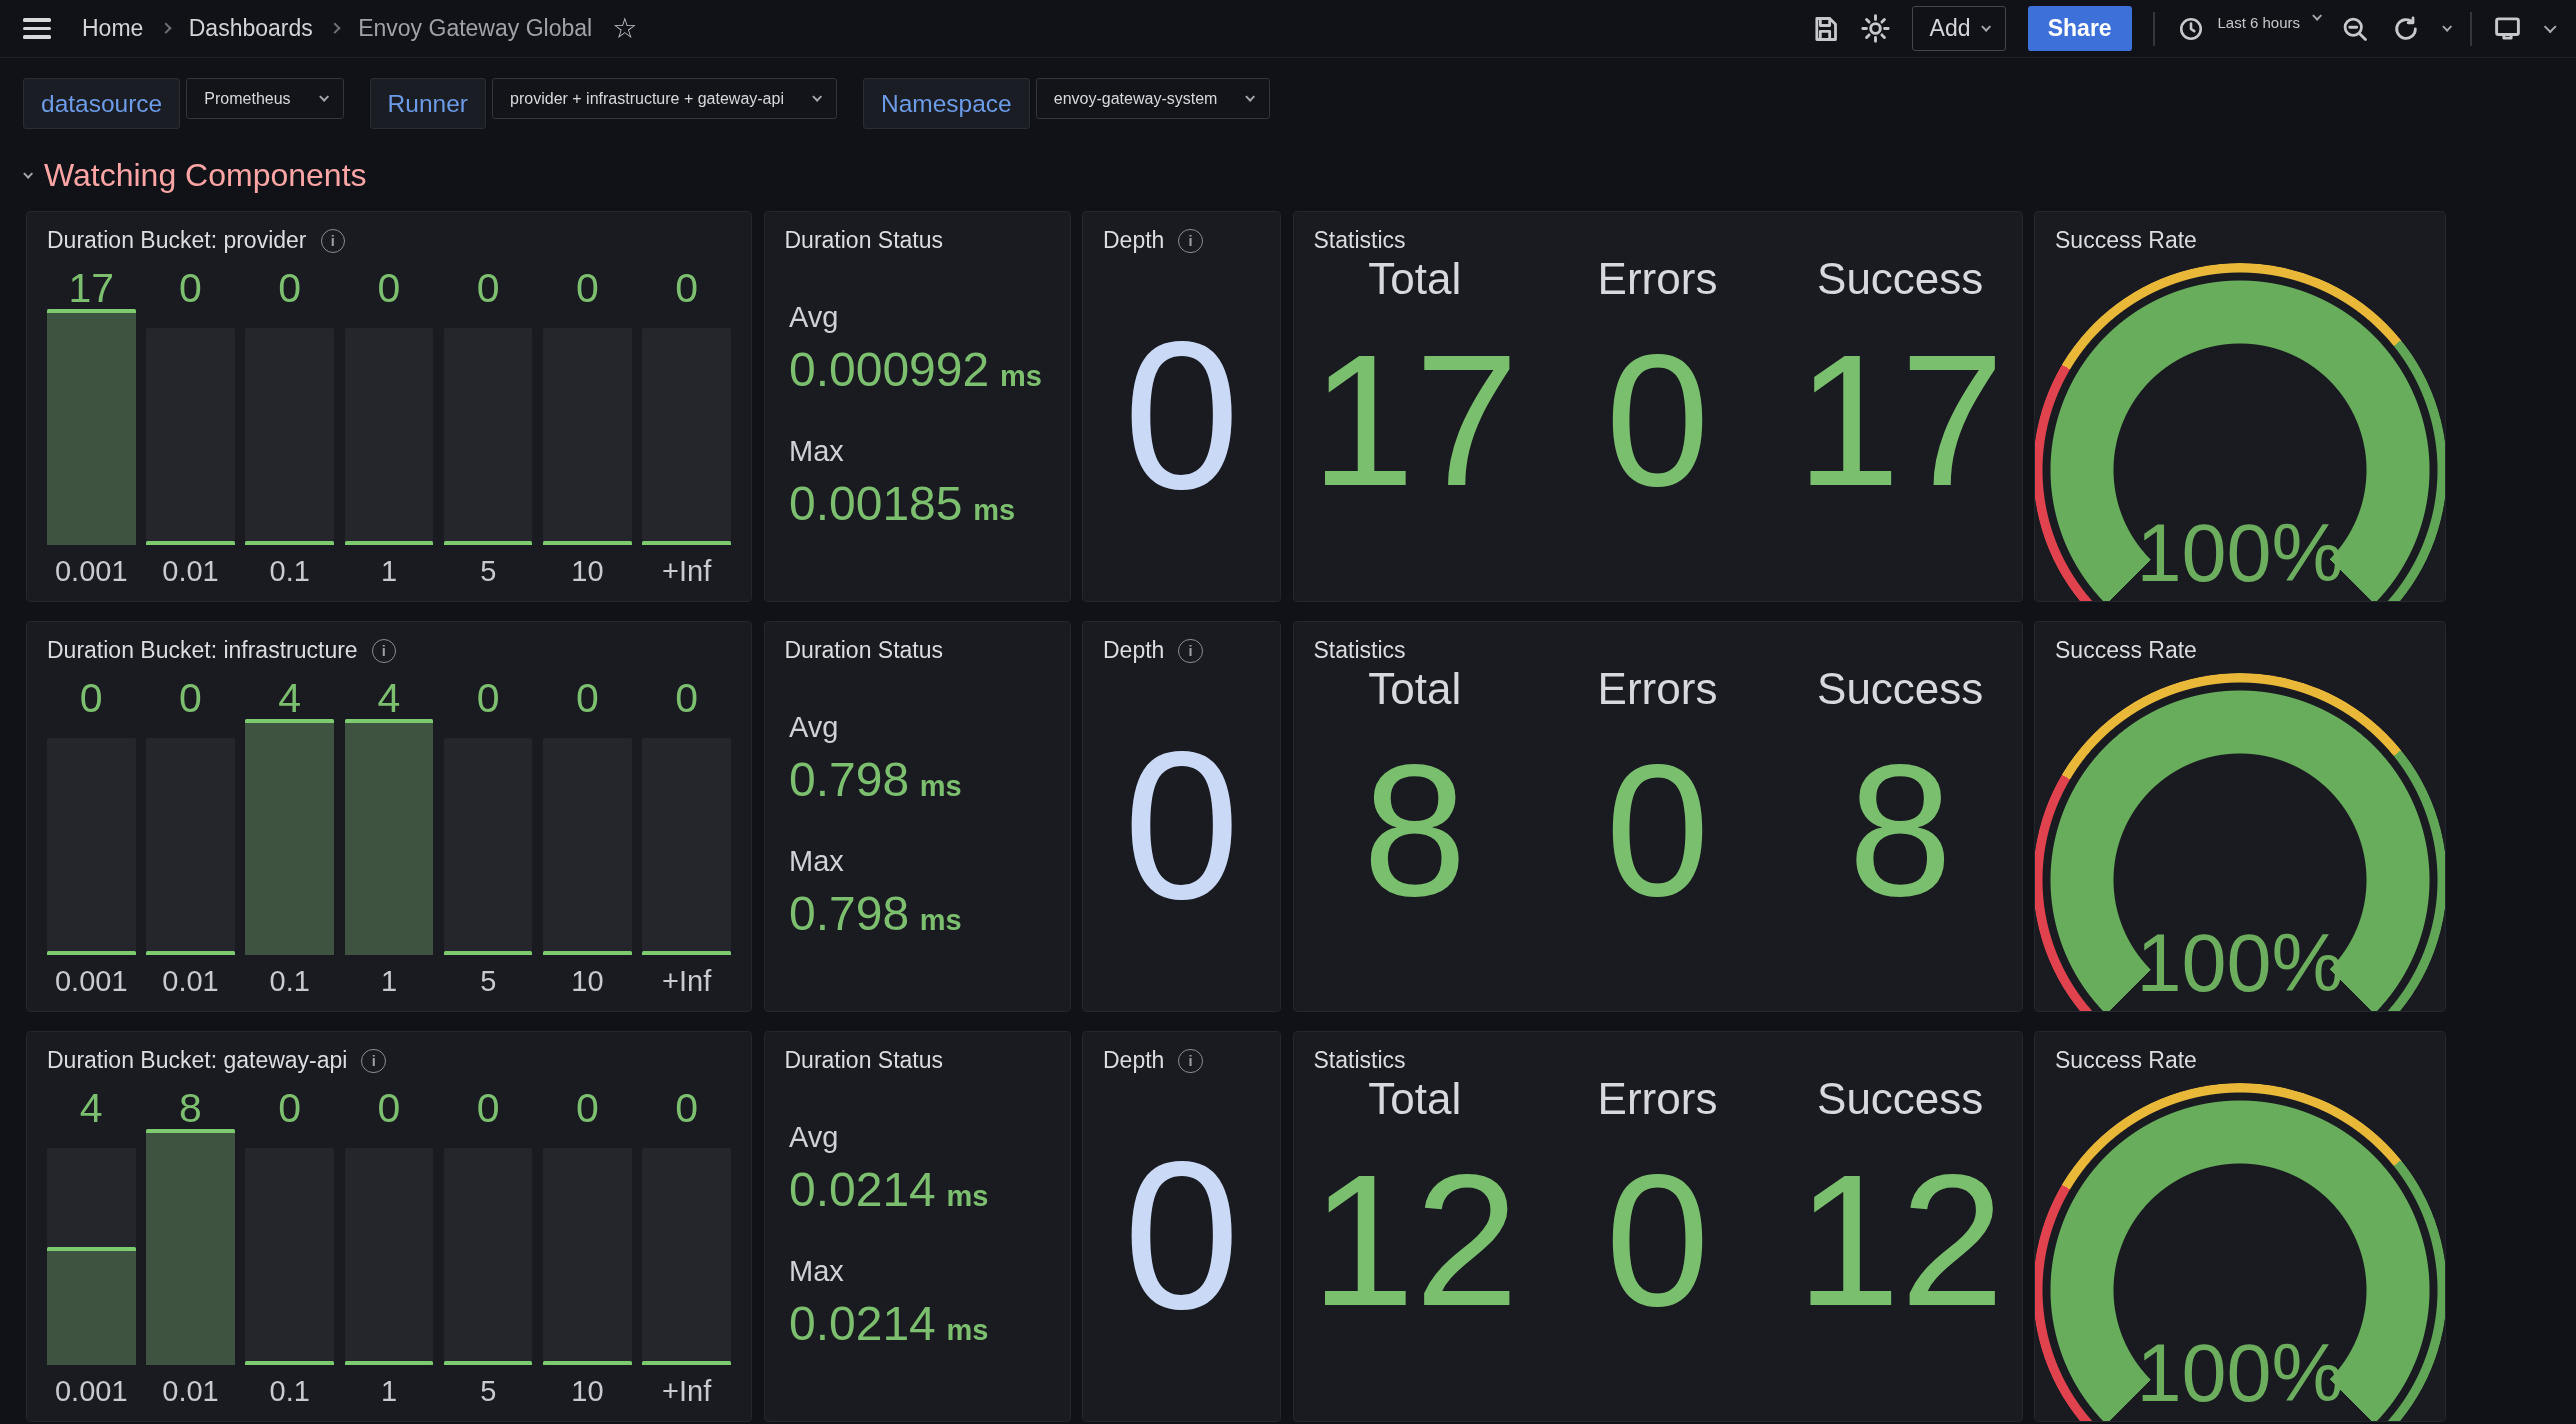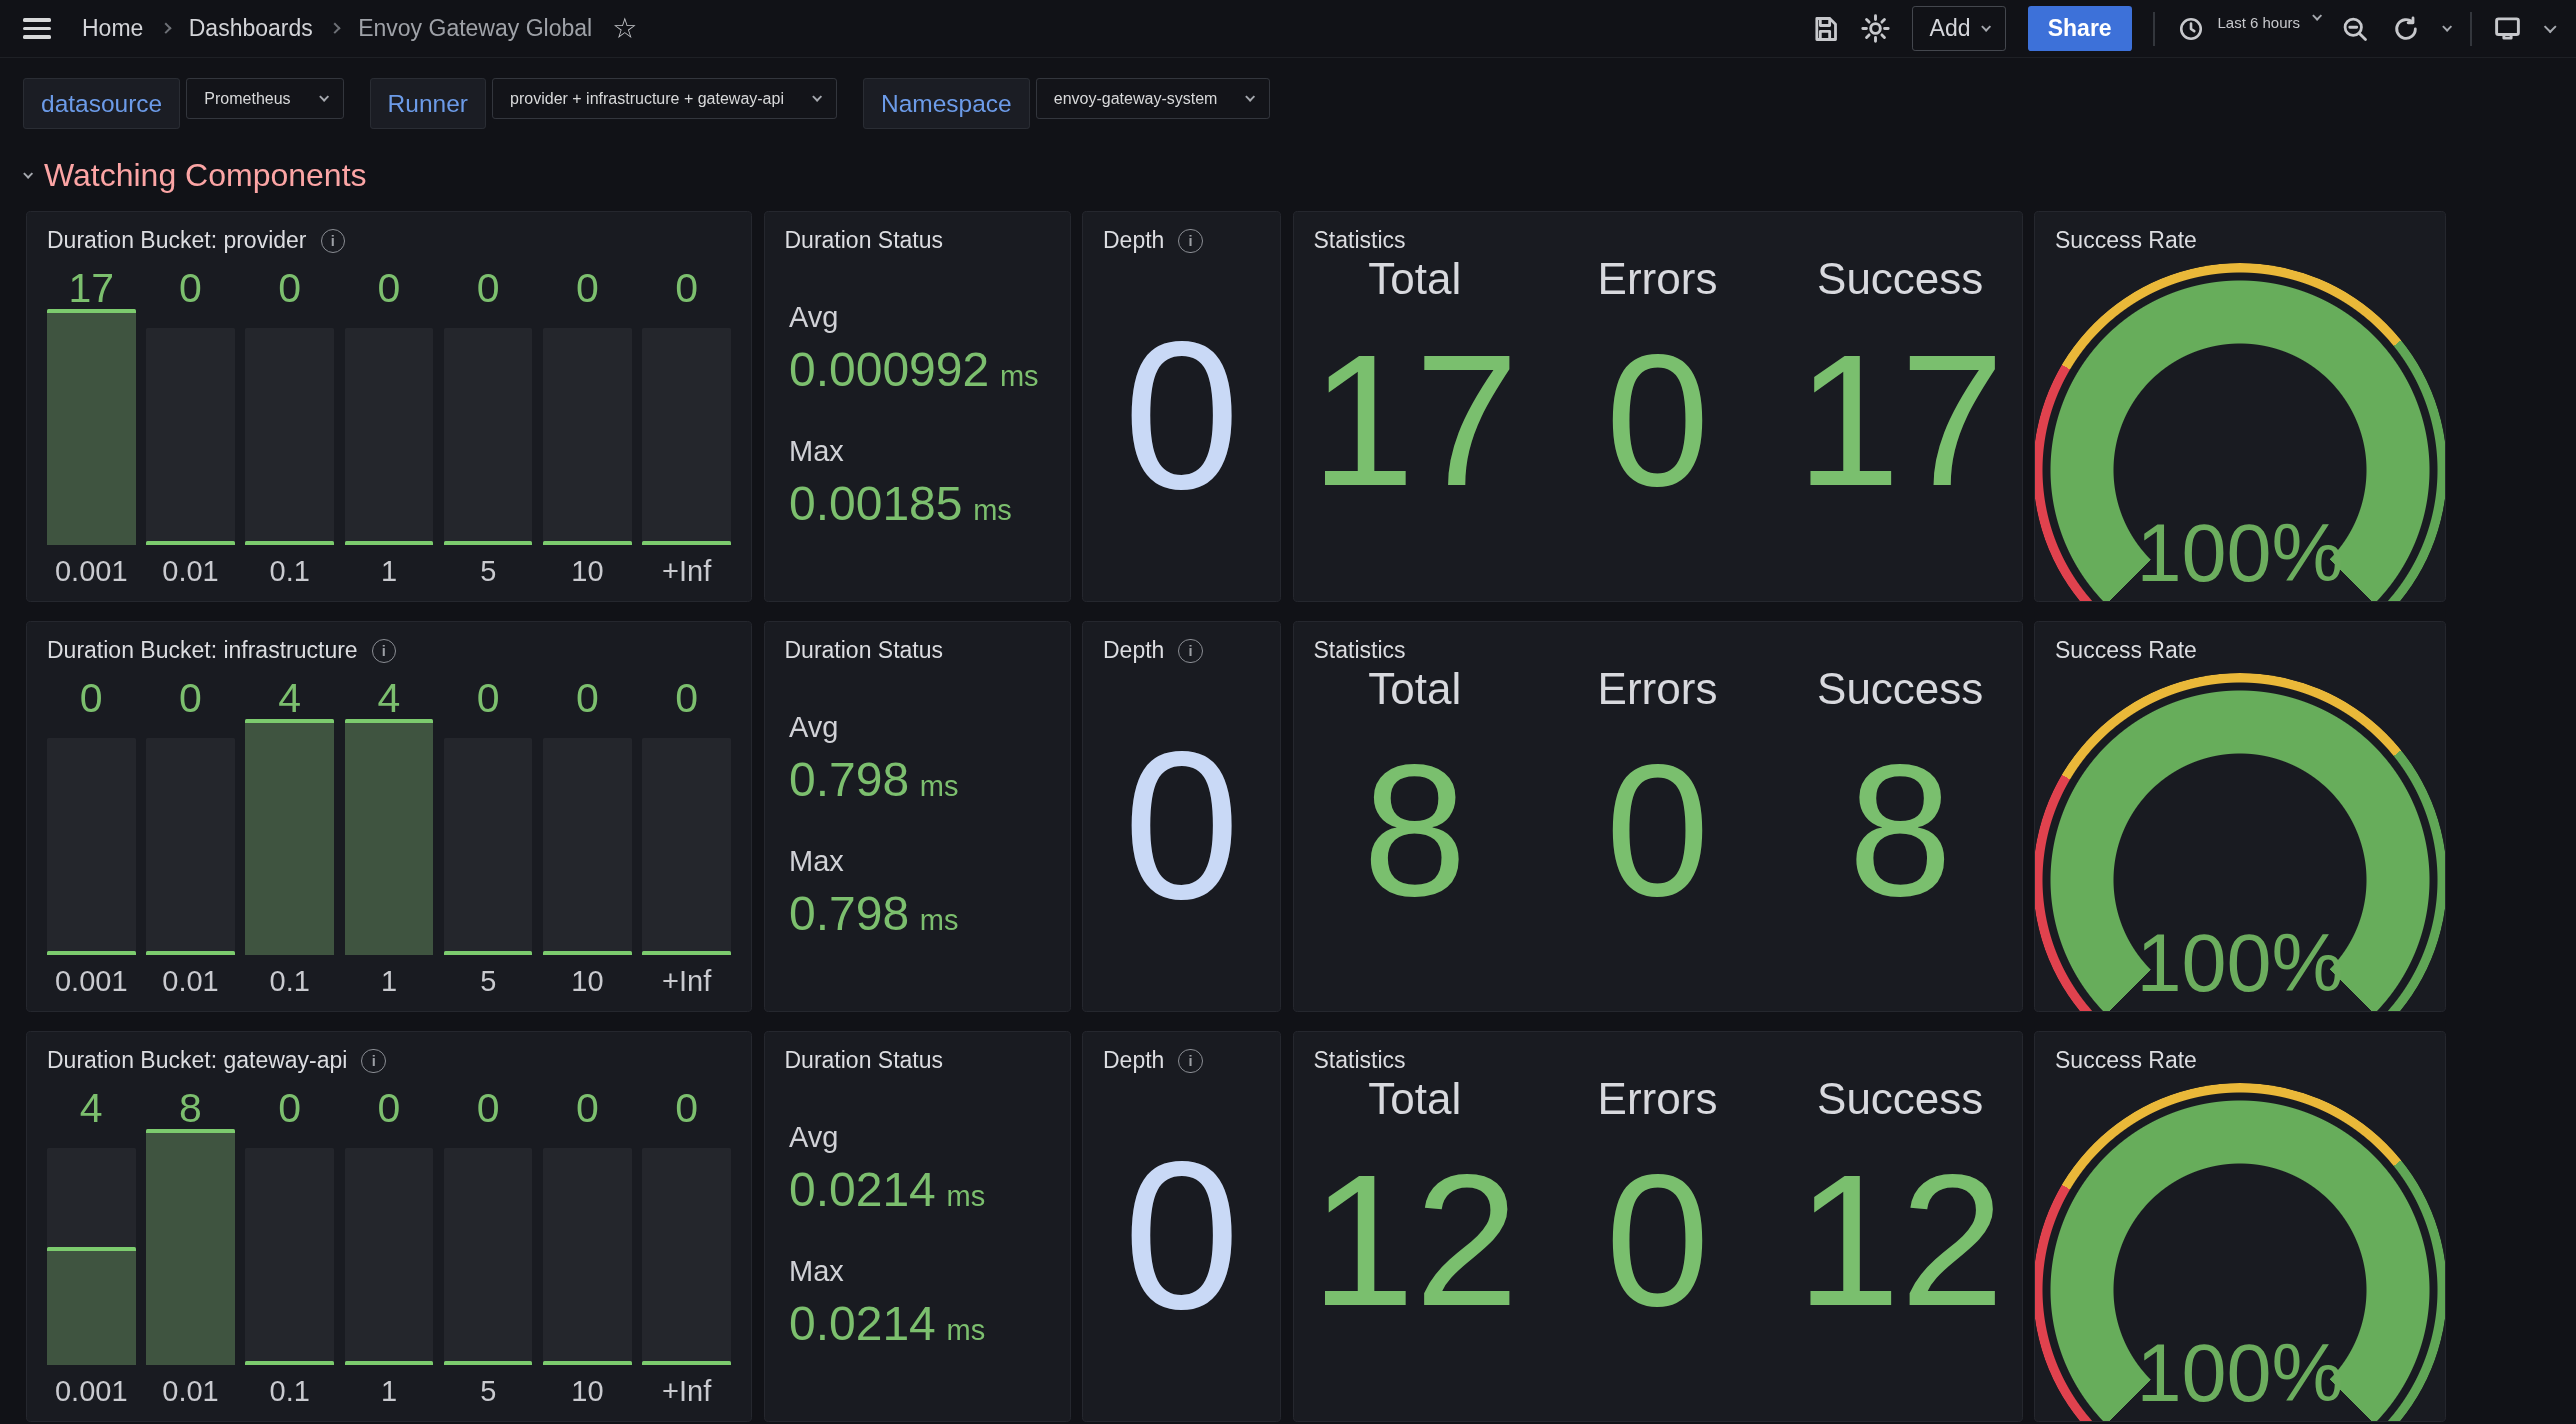--- a/index.html
+++ b/index.html
@@ -61,21 +61,21 @@
   .bbox { position:relative; flex:1; }
   .btrack { position:absolute; left:0; right:0; top:14px; bottom:4.6px; background:#24262c; border-radius:1.5px; }
   .bfill { position:absolute; left:0; right:0; bottom:4.6px; background:#3f5440;
     border-top:4.6px solid #7ccb6e; border-radius:1.5px 1.5px 0 0; }
   .bcat { text-align:center; font-size:29px; color:#c9cacf; height:41px; line-height:44px; }
 
   
   .kv { flex:1; display:flex; flex-direction:column; justify-content:space-evenly; padding:7.7px 24.5px 31px; }
   .klabel { font-size:29px; color:#d0d1d6; margin-bottom:7.7px; }
   .kvalue { font-size:48px; font-weight:500; color:#7cbf6e; }
-  .kunit { font-size:29px; font-weight:400; margin-left:10.7px; }
+  .kunit { font-size:29px; font-weight:700; margin-left:10.7px; }
 
   
   .depth-val { flex:1; display:flex; align-items:center; justify-content:center;
     font-size:209px; color:#c9d9f6; margin-top:-23px; }
 
   
   .stat-cols { flex:1; display:flex; padding-bottom:23px; }
   .scol { flex:1; display:flex; flex-direction:column; align-items:center; gap:28px; }
   .slabel { font-size:44px; color:#d8d9de; }
   .sval { font-size:187px; line-height:0.95; font-weight:500; color:#7abf6e; }

